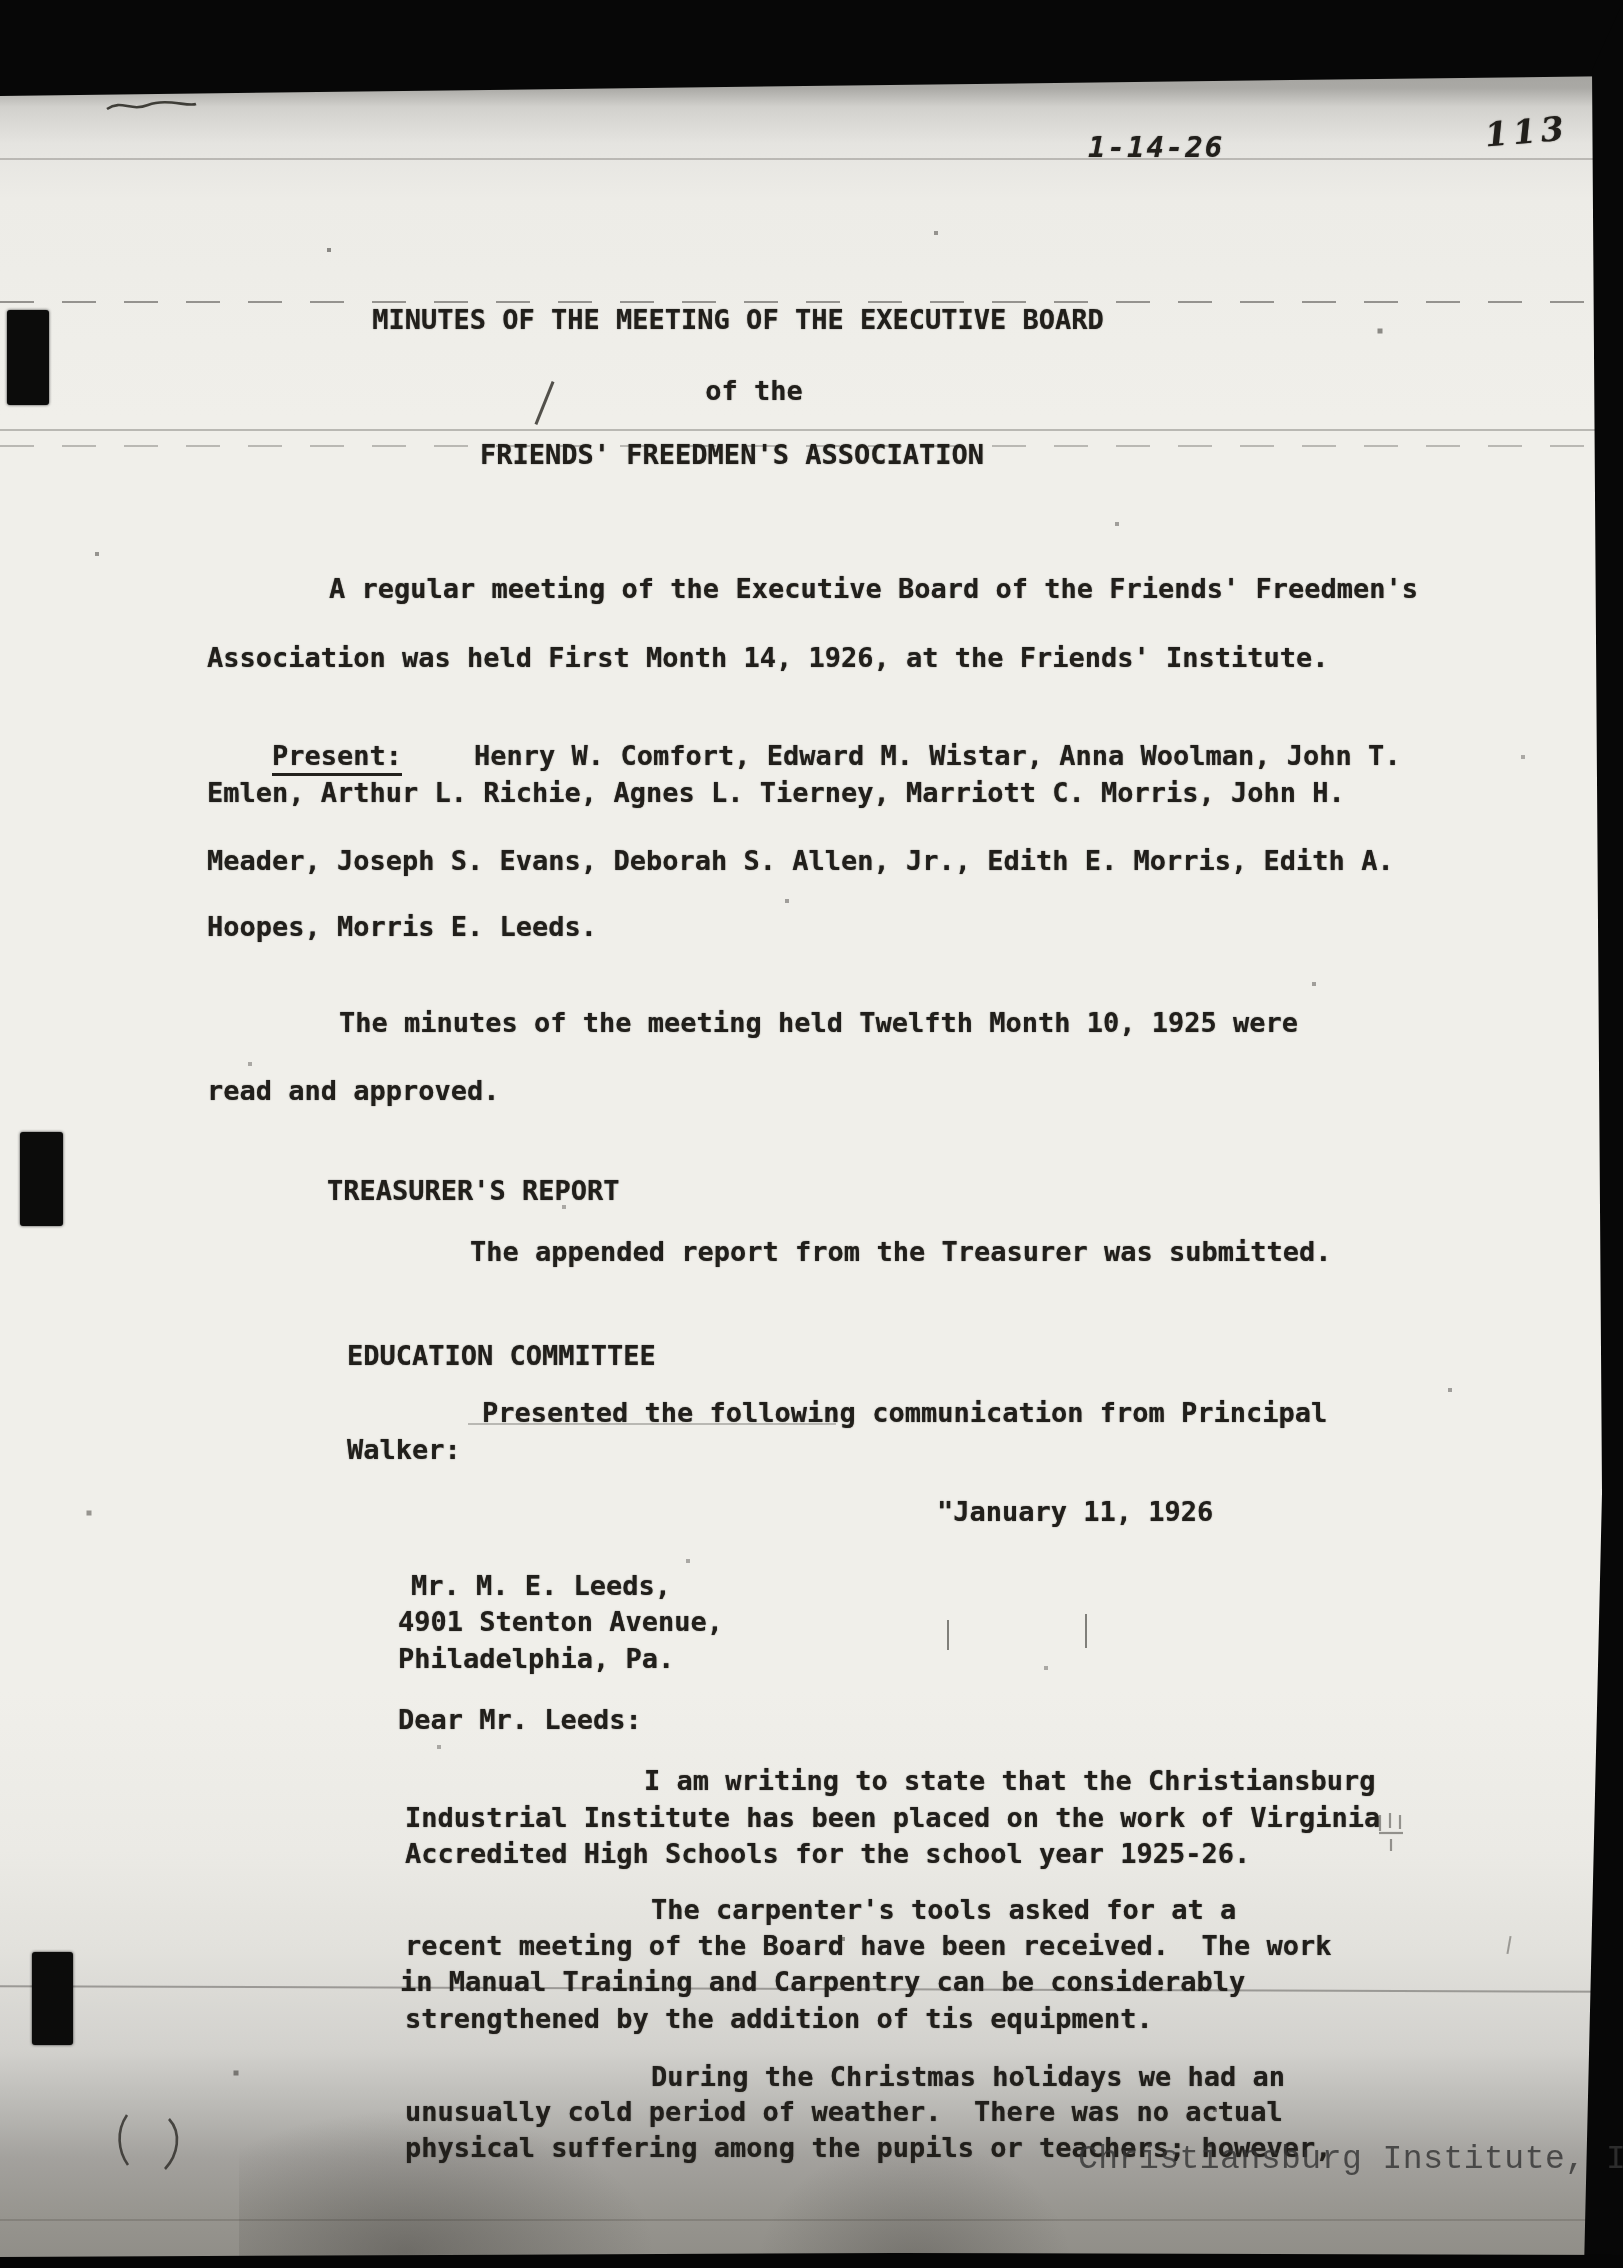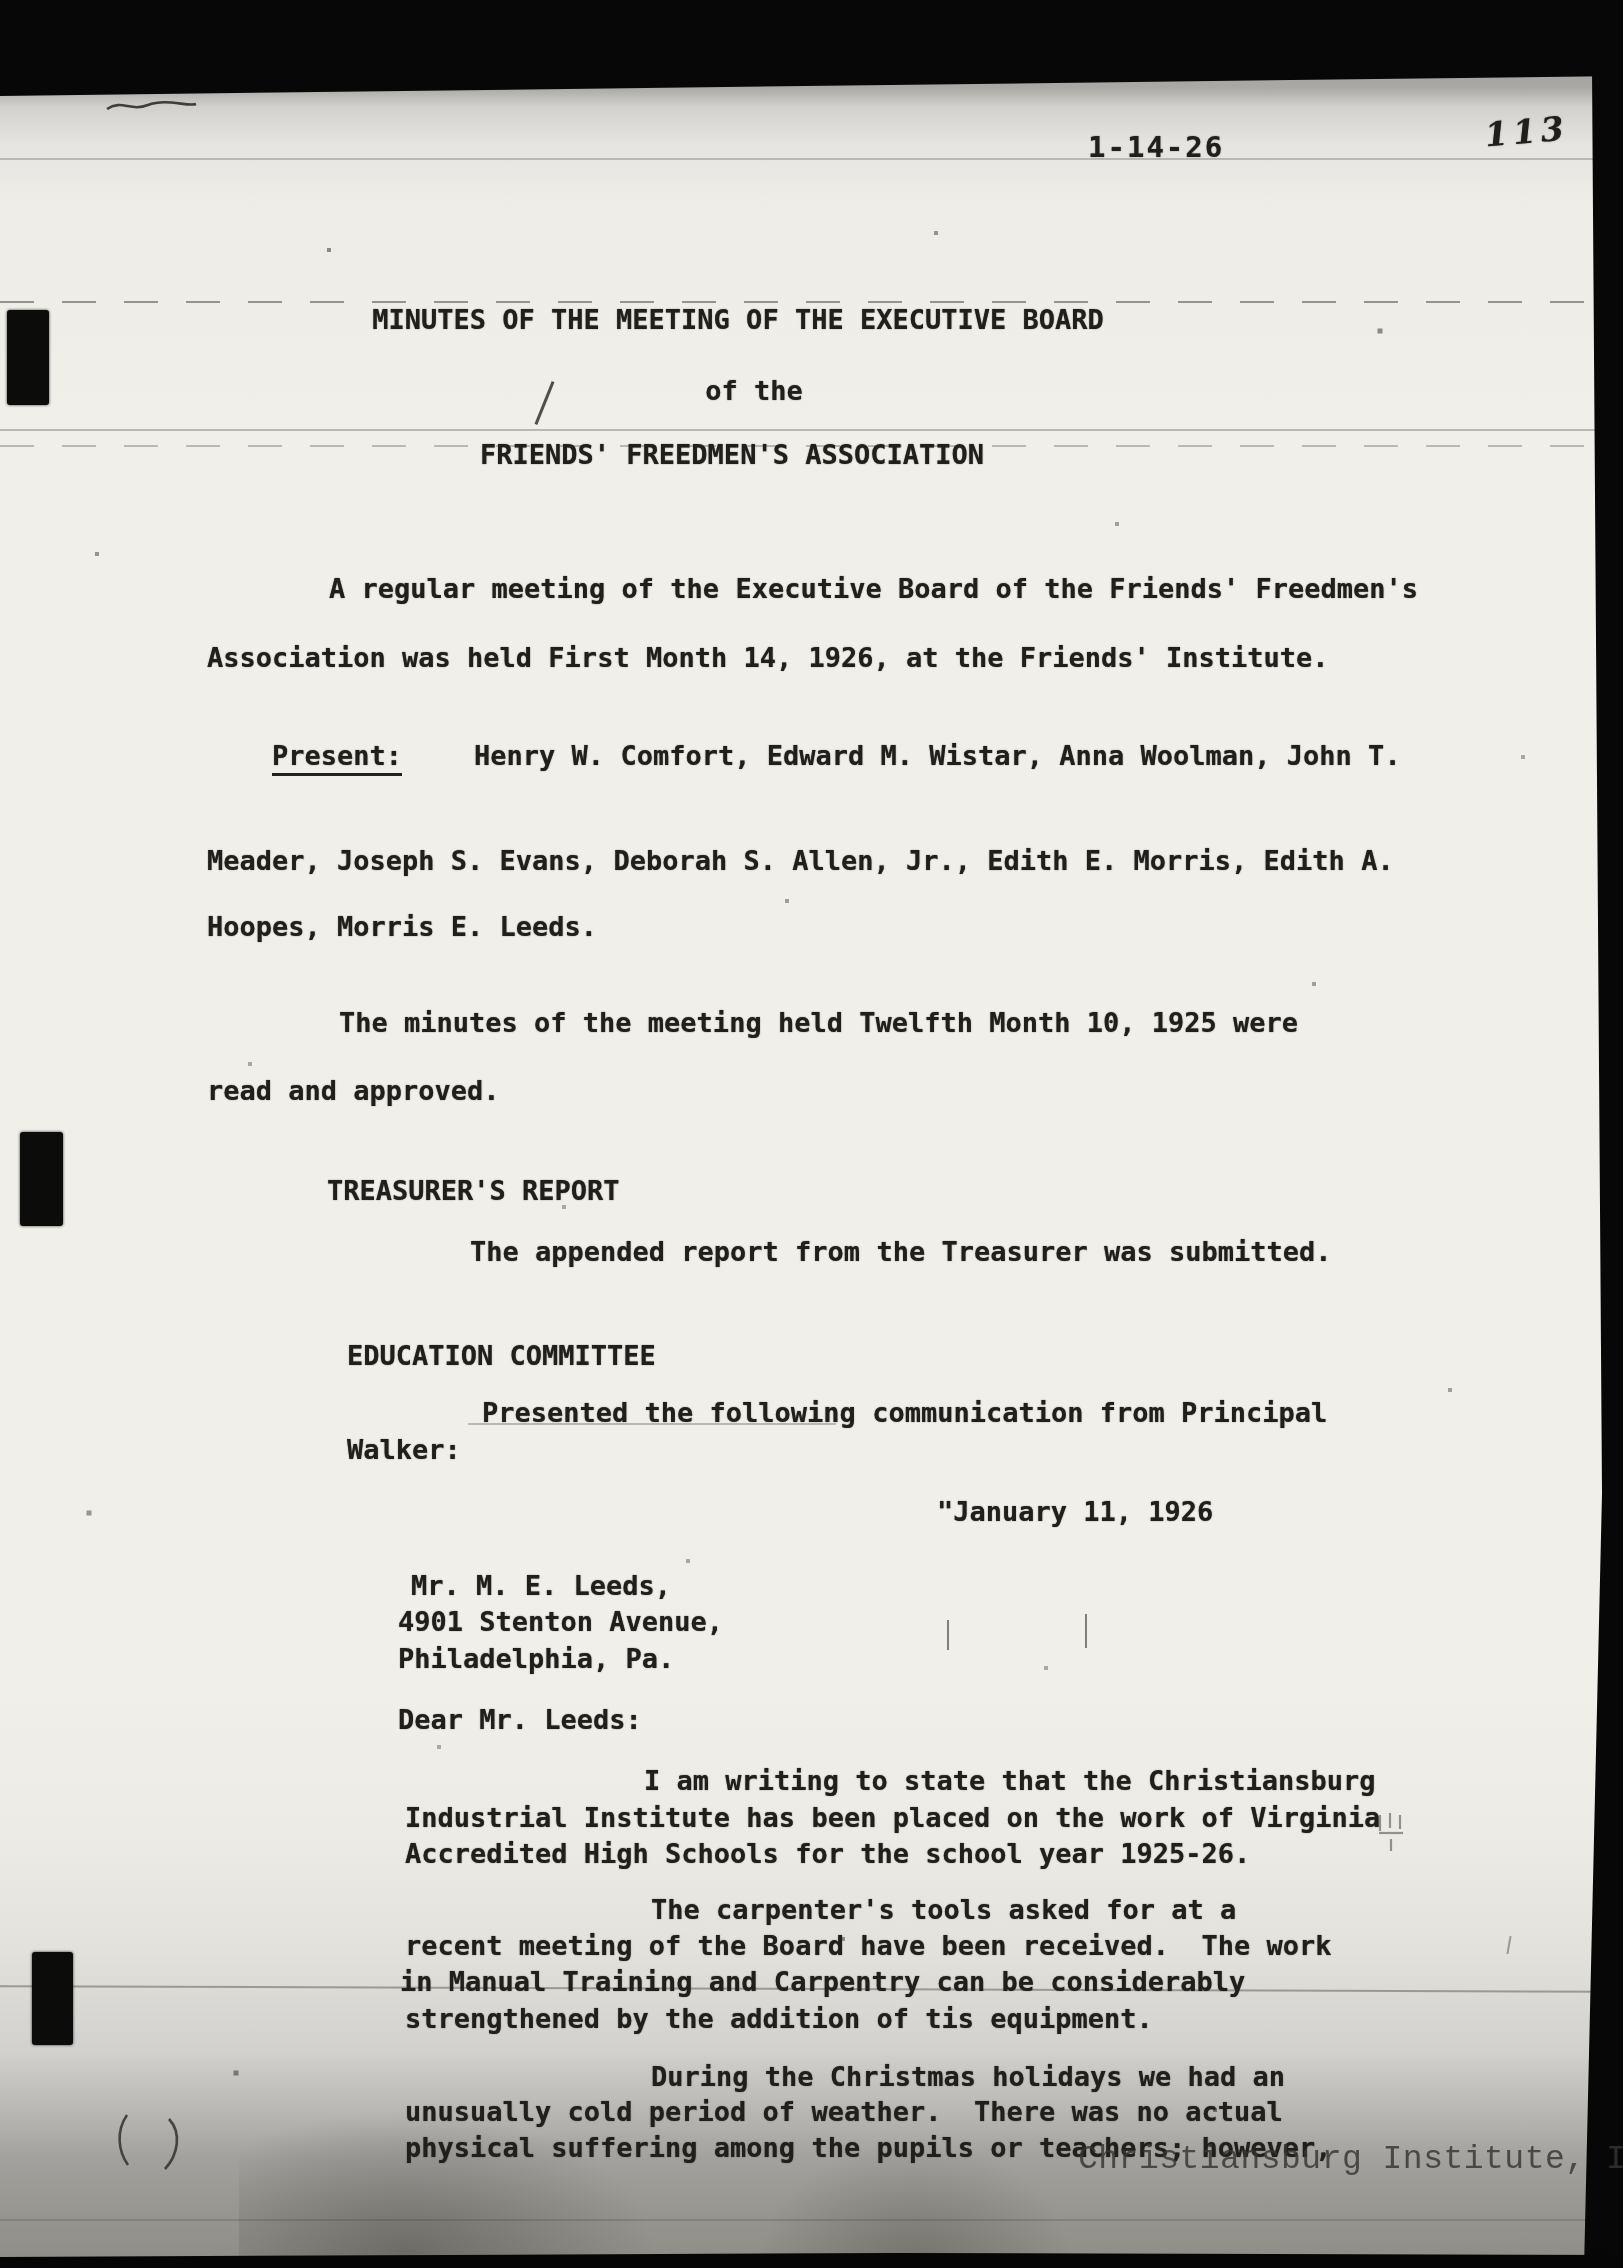--- a/index.html
+++ b/index.html
@@ -58,38 +58,39 @@
   <div class="speckles"></div>
 
   <div class="film-top"></div>
   <div class="film-right"></div>
   <div class="film-bottom"></div>
 
   <div class="redact" style="left:7px;top:310px;width:42px;height:95px;"></div>
   <div class="redact" style="left:20px;top:1132px;width:43px;height:94px;"></div>
   <div class="redact" style="left:32px;top:1952px;width:41px;height:93px;"></div>
 
-  <div class="t" style="left:1088px;top:131px;font-size:29px;letter-spacing:2px;">1-14-26</div>
+  <div class="t" style="left:1088px;top:131px;font-size:29px;letter-spacing:2px;font-style:italic;">1-14-26</div>
   <div class="t hand" style="left:1485px;top:113px;font-size:33px;letter-spacing:5px;transform:rotate(-5deg);">113</div>
 
   <svg style="position:absolute;left:104px;top:96px;" width="95" height="20" viewBox="0 0 95 20">
     <path d="M3,13 C18,3 26,16 44,9 S84,11 92,8" stroke="#26241f" stroke-width="2.6" fill="none" opacity=".85"></path>
   </svg>
 
   <div class="t center" style="left:738px;top:304px;">MINUTES OF THE MEETING OF THE EXECUTIVE BOARD</div>
   <div class="t center" style="left:754px;top:375px;">of the</div>
   <div class="t center" style="left:732px;top:439px;">FRIENDS' FREEDMEN'S ASSOCIATION</div>
 
   <div style="position:absolute;left:543px;top:380px;width:3px;height:46px;background:#2a2823;transform:rotate(22deg);opacity:.8;"></div>
 
   <div class="t" style="left:329px;top:573px;">A regular meeting of the Executive Board of the Friends' Freedmen's</div>
   <div class="t" style="left:207px;top:642px;">Association was held First Month 14, 1926, at the Friends' Institute.</div>
   <div class="t" style="left:207px;top:709px;">
     <span class="underl">Present:</span><span class="gapnames">Henry W. Comfort, Edward M. Wistar, Anna Woolman, John T.</span>
   </div>
+  <div class="t" style="left:207px;top:777px;">Emlen, Arthur L. Richie, Agnes L. Tierney, Marriott C. Morris, John H.</div>
   <div class="t" style="left:207px;top:845px;">Meader, Joseph S. Evans, Deborah S. Allen, Jr., Edith E. Morris, Edith A.</div>
   <div class="t" style="left:207px;top:911px;">Hoopes, Morris E. Leeds.</div>
   <div class="t" style="left:339px;top:1007px;">The minutes of the meeting held Twelfth Month 10, 1925 were</div>
   <div class="t" style="left:207px;top:1075px;">read and approved.</div>
 
   <div class="t" style="left:327px;top:1175px;">TREASURER'S REPORT</div>
   <div class="t" style="left:470px;top:1236px;">The appended report from the Treasurer was submitted.</div>
 
   <div class="t" style="left:347px;top:1340px;">EDUCATION COMMITTEE</div>
   <div class="t" style="left:482px;top:1397px;text-align:center;">Presented the following communication from Principal</div>

